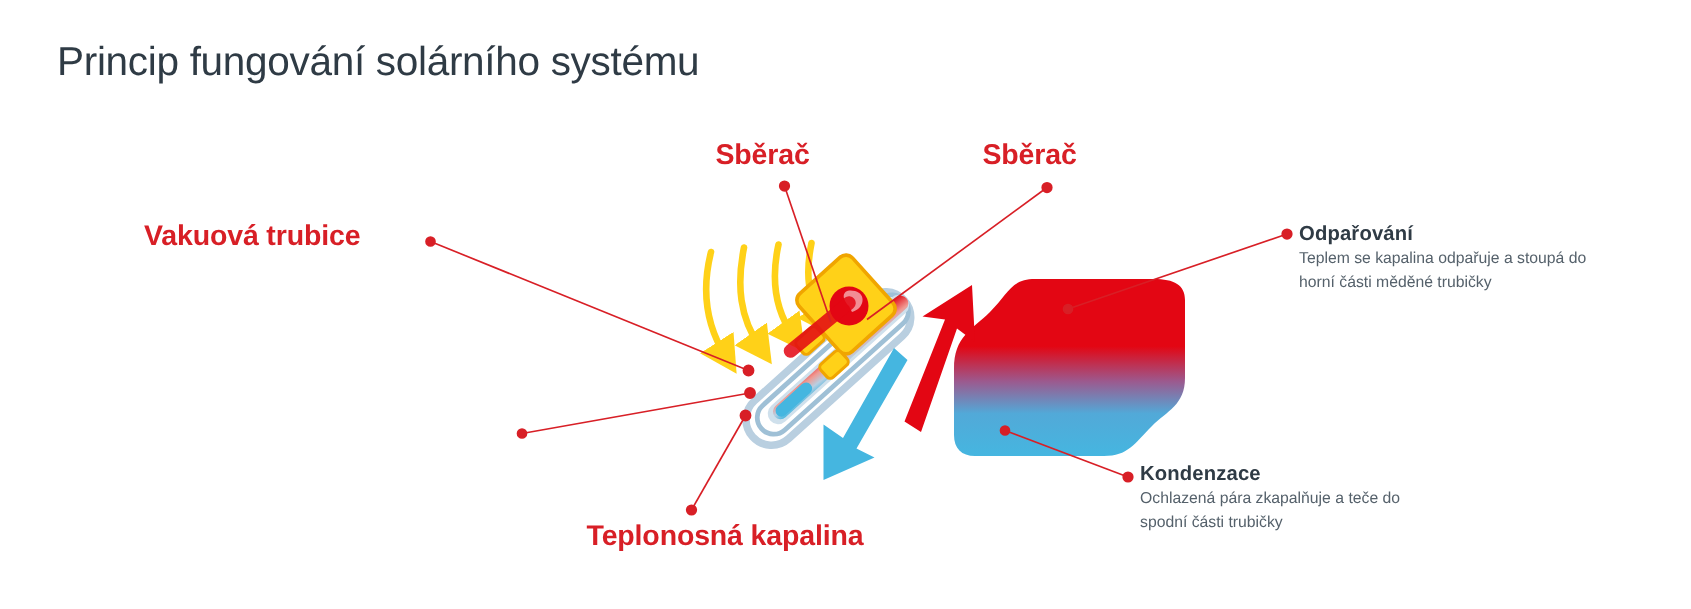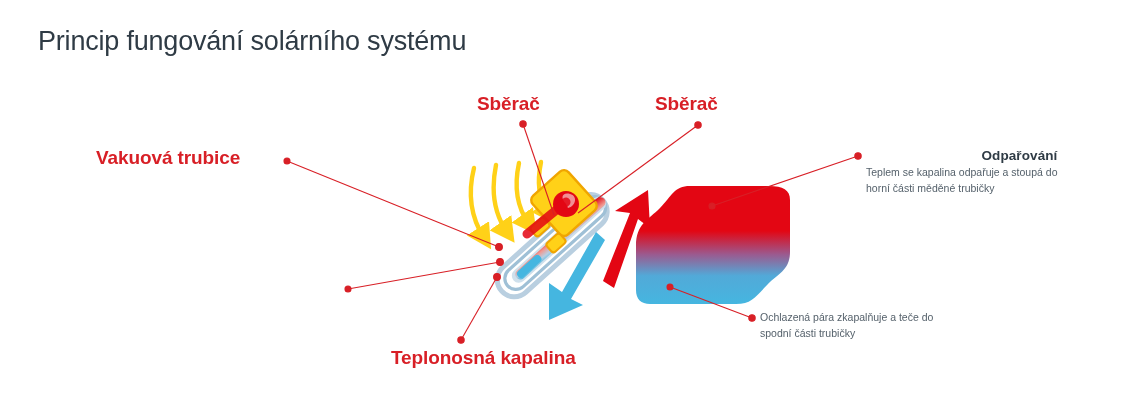--- a/index.html
+++ b/index.html
@@ -49,21 +49,20 @@
   .lbl-uzaver    { left: 477px; top: 93px;  }
   .lbl-sberac    { left: 655px; top: 93px;  }
 
   .side-block { position: absolute; }
   .side-title {
     font-size: 13.5px;
     font-weight: bold;
     color: #2f3b45;
     white-space: nowrap;
     letter-spacing: 0.1px;
-    text-align: right;
   }
   .side-desc {
     margin-top: 1px;
     font-size: 10.5px;
     color: #55616b;
     line-height: 1.55;
     white-space: pre-line;
   }
   .blk-odparovani { left: 866px; top: 148px; }
   .blk-kondenzace { left: 760px; top: 308px; }
@@ -180,17 +179,18 @@
   <div class="red-label lbl-uzaver">Sběrač</div>
   <div class="red-label lbl-sberac">Sběrač</div>
 
   <div class="side-block blk-odparovani">
     <div class="side-title">Odpařování</div>
     <div class="side-desc">Teplem se kapalina odpařuje a stoupá do
 horní části měděné trubičky</div>
   </div>
 
   <div class="side-block blk-kondenzace">
+    <div class="side-title">Kondenzace</div>
     <div class="side-desc">Ochlazená pára zkapalňuje a teče do
 spodní části trubičky</div>
   </div>
 
 </div>
 
 </body></html>

